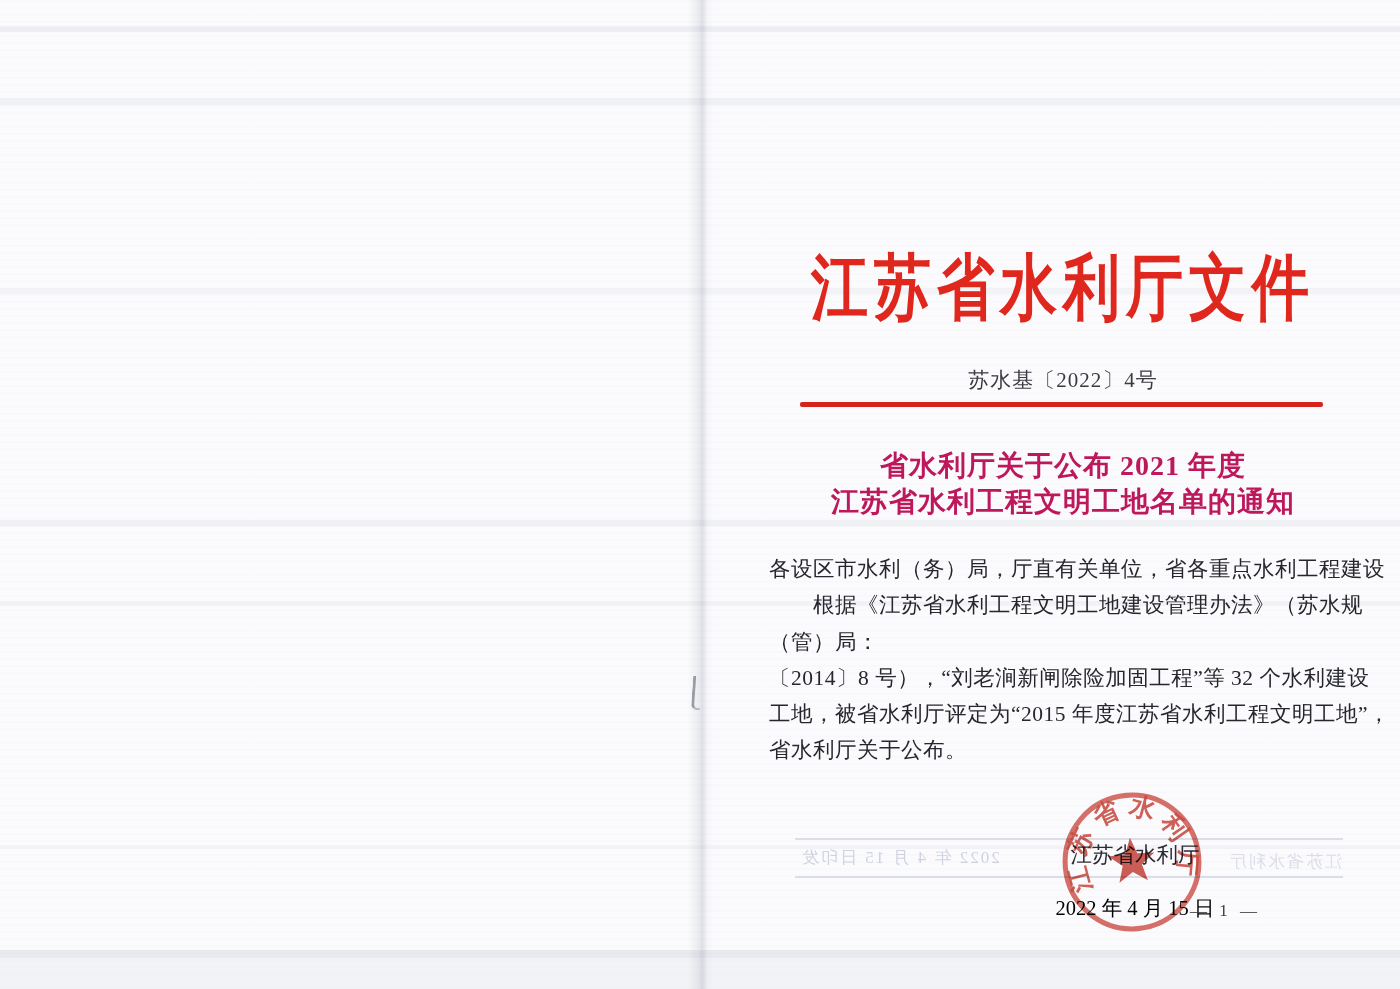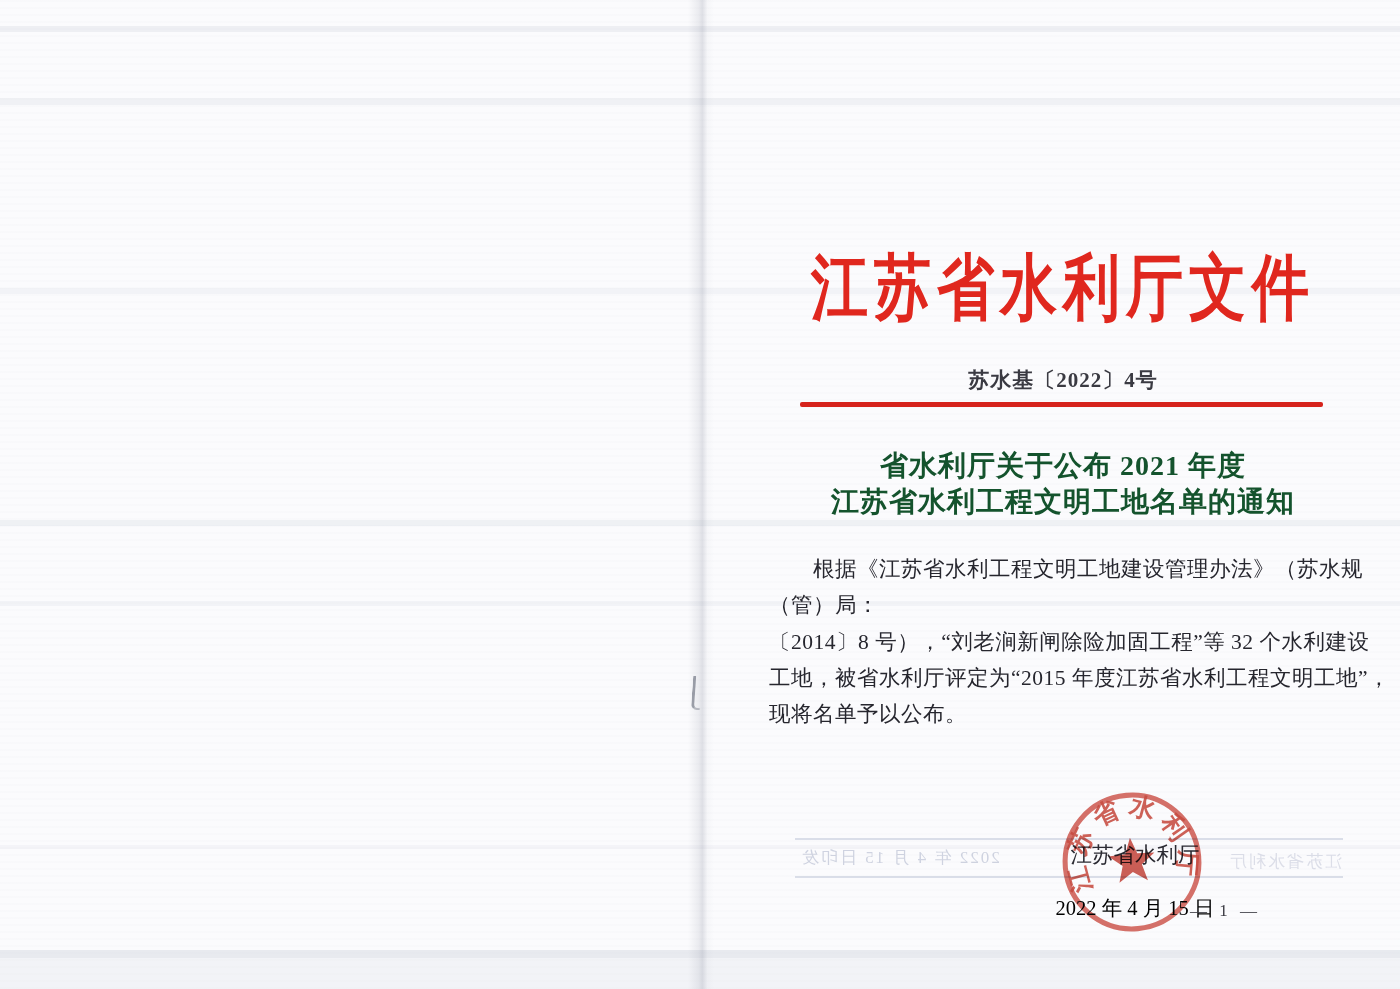--- a/index.html
+++ b/index.html
@@ -34,29 +34,29 @@
   }
   .agency{
     position:absolute;left:760px;top:240px;width:606px;
     text-align:center;font-size:57px;font-weight:bold;
     letter-spacing:6px;color:#e0271e;
     transform:scaleY(1.26);transform-origin:top center;
     white-space:nowrap;
   }
   .docnum{
     position:absolute;left:760px;top:366px;width:606px;
-    text-align:center;font-size:21px;color:#3a3a42;letter-spacing:1px;font-weight:bold;
+    text-align:center;font-size:21px;color:#3a3a42;letter-spacing:1px;
   }
   .redrule{
     position:absolute;left:800px;top:402px;width:523px;height:5px;
     background:#d6231c;border-radius:2px;
   }
   .title{
     position:absolute;left:760px;top:448px;width:606px;
-    text-align:center;font-size:28px;font-weight:bold;color:#14532d;
+    text-align:center;font-size:28px;font-weight:bold;color:#be185d;
     line-height:36px;letter-spacing:1px;
   }
   .bodytext{
     position:absolute;left:769px;top:551px;width:572px;
     font-size:21.5px;color:#26262e;line-height:36.3px;
     letter-spacing:0.5px;
   }
   .bodytext .line{white-space:nowrap;}
   .bodytext .indent{padding-left:44px;}
   .bleed-line{
@@ -108,25 +108,26 @@
   <div class="docnum">苏水基〔2022〕4号</div>
 
   <div class="redrule"></div>
 
   <div class="title">
     <div>省水利厅关于公布 2021 年度</div>
     <div>江苏省水利工程文明工地名单的通知</div>
   </div>
 
   <div class="bodytext">
+    <div class="line">各设区市水利（务）局，厅直有关单位，省各重点水利工程建设</div>
     <div class="line indent">根据《江苏省水利工程文明工地建设管理办法》（苏水规</div>
     <div class="line">（管）局：</div>
     <div class="line">〔2014〕8 号），“刘老涧新闸除险加固工程”等 32 个水利建设</div>
     <div class="line">工地，被省水利厅评定为“2015 年度江苏省水利工程文明工地”，</div>
-    <div class="line">现将名单予以公布。</div>
+    <div class="line">省水利厅关于公布。</div>
   </div>
 
   <div class="bleed-line" style="top:838px;"></div>
   <div class="bleed-line" style="top:876px;"></div>
   <div class="bleed-text" style="left:800px;top:846px;">2022 年 4 月 15 日印发</div>
   <div class="bleed-text" style="left:1228px;top:850px;color:rgba(148,156,186,0.30);">江苏省水利厅</div>
 
   <div class="signature">江苏省水利厅</div>
   <div class="date">2022 年 4 月 15 日</div>
 

